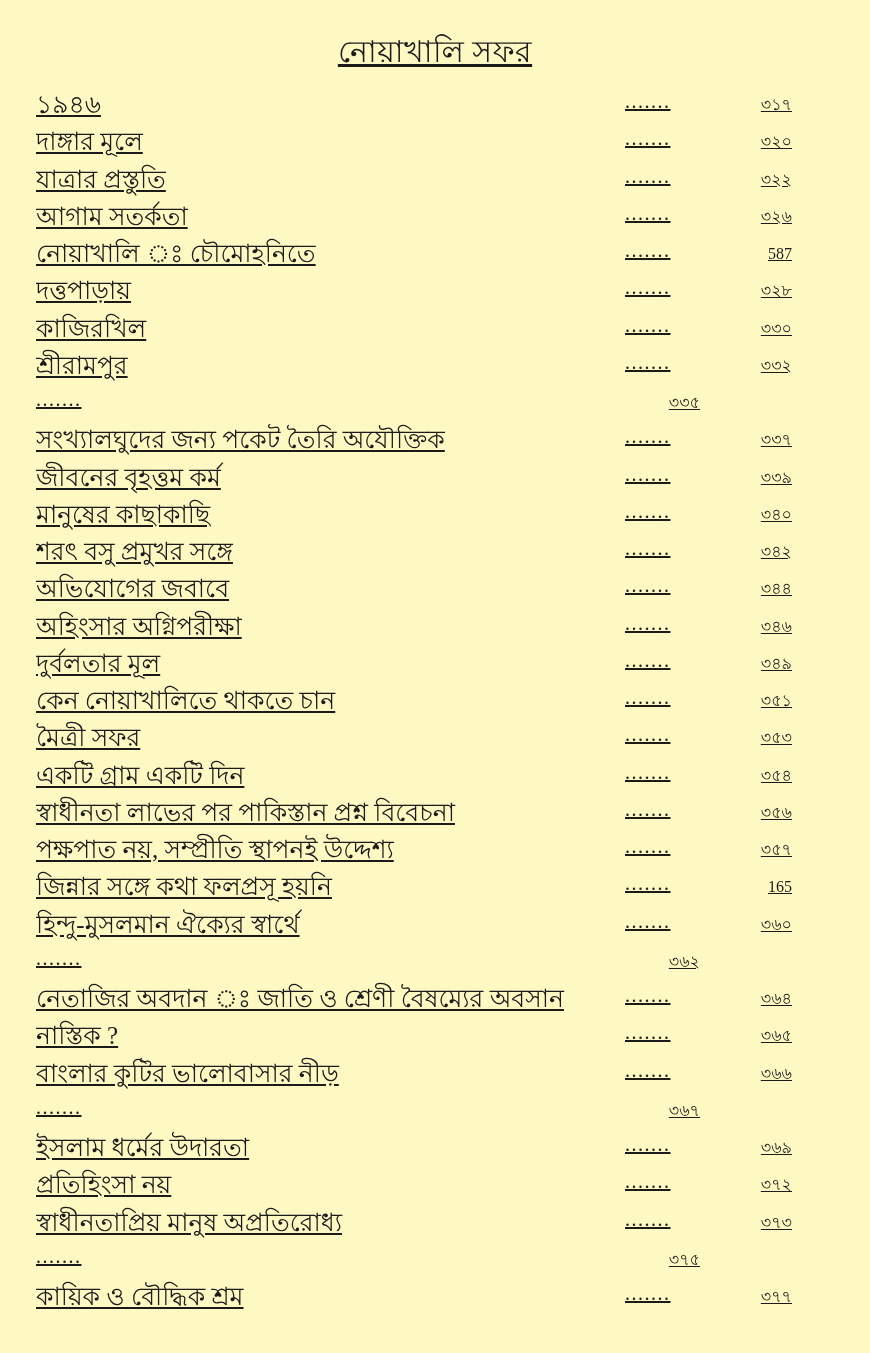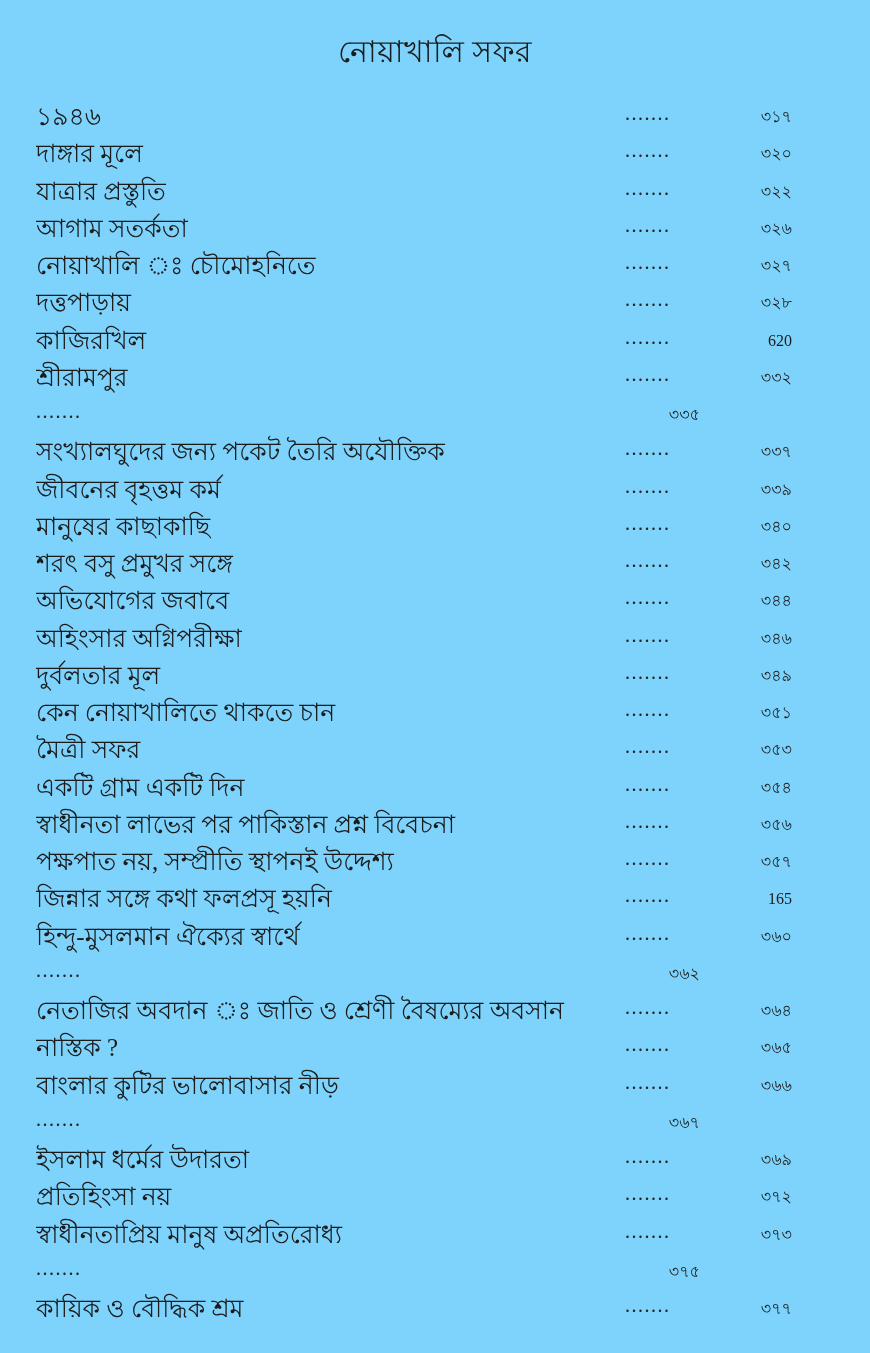--- a/index.html
+++ b/index.html
@@ -4,38 +4,39 @@
 <style>
   html, body {
     margin: 0;
     padding: 0;
     background: #ffffff;
   }
   .page {
     position: relative;
     width: 870px;
     height: 1353px;
-    background: #7dd3fc;
+    background: #fef9c3;
     color: #1b1b1b;
     font-family: "Liberation Serif", "DejaVu Serif", serif;
     overflow: hidden;
     box-sizing: border-box;
+    text-decoration: underline;
   }
   .page-title {
     margin: 0;
     padding-top: 30px;
     height: 44px;
     line-height: 44px;
     text-align: center;
     font-size: 30px;
     font-weight: normal;
     letter-spacing: 0.5px;
   }
   .toc-list {
-    margin-top: 24px;
+    margin-top: 12px;
     padding: 0 78px 0 36px; 
   }
   .toc-row {
     display: grid;
     grid-template-columns: 1fr 75px 92px;
     height: 37.25px;
     align-items: center;
   }
   .toc-entry-title {
     font-size: 25px;
@@ -85,33 +86,33 @@
 
   <div class="toc-row">
     <span class="toc-entry-title">আগাম সতর্কতা</span>
     <span class="dot-leader">.......</span>
     <span class="toc-page-number">৩২৬</span>
   </div>
 
   <div class="toc-row">
     <span class="toc-entry-title">নোয়াখালি ঃ চৌমোহনিতে</span>
     <span class="dot-leader">.......</span>
-    <span class="toc-page-number">৩২৭</span>
+    <span class="toc-page-number">587</span>
   </div>
 
   <div class="toc-row">
     <span class="toc-entry-title">দত্তপাড়ায়</span>
     <span class="dot-leader">.......</span>
     <span class="toc-page-number">৩২৮</span>
   </div>
 
   <div class="toc-row">
     <span class="toc-entry-title">কাজিরখিল</span>
     <span class="dot-leader">.......</span>
-    <span class="toc-page-number">620</span>
+    <span class="toc-page-number">৩৩০</span>
   </div>
 
   <div class="toc-row">
     <span class="toc-entry-title">শ্রীরামপুর</span>
     <span class="dot-leader">.......</span>
     <span class="toc-page-number">৩৩২</span>
   </div>
 
   <div class="toc-row">
     <span class="dot-leader">.......</span>

